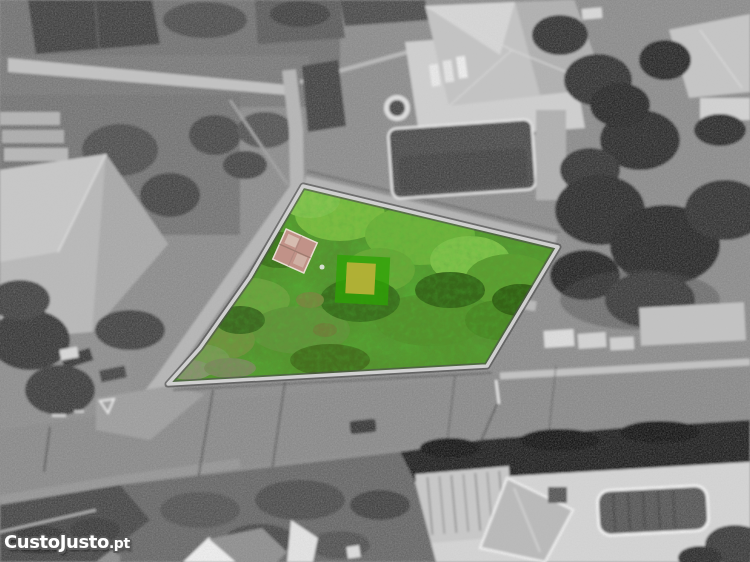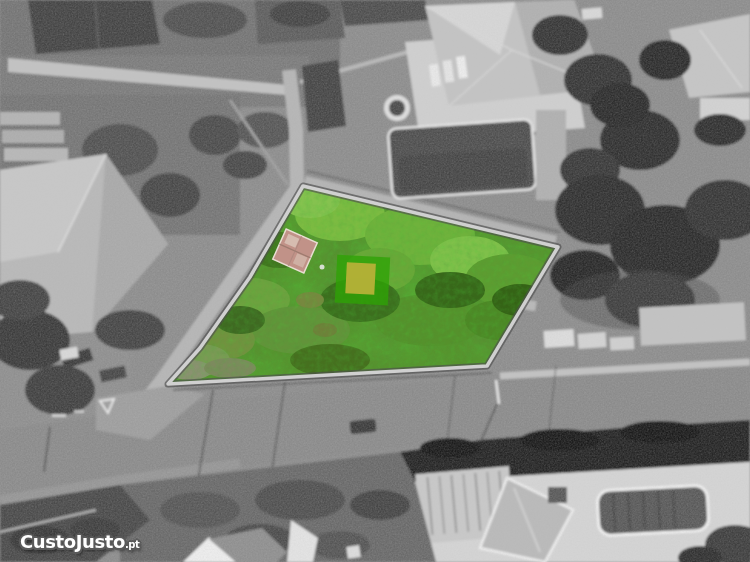--- a/index.html
+++ b/index.html
@@ -4,22 +4,22 @@
 <style>
   html,body{margin:0;padding:0;background:#222;}
   #stage{position:relative;width:750px;height:562px;overflow:hidden;background:#8d8d8d;
          font-family:"DejaVu Sans","Liberation Sans",sans-serif;}
   #stage svg{display:block;position:absolute;left:0;top:0;}
   .watermark{position:absolute;left:4px;top:533px;color:#fff;font-weight:bold;
     letter-spacing:-0.4px;white-space:nowrap;line-height:1;
     text-shadow:2px 0 0 #5a5a5a,-2px 0 0 #5a5a5a,0 2px 0 #5a5a5a,0 -2px 0 #5a5a5a,
       1.5px 1.5px 0 #5a5a5a,-1.5px 1.5px 0 #5a5a5a,1.5px -1.5px 0 #5a5a5a,-1.5px -1.5px 0 #5a5a5a,
       2px 3px 3px rgba(0,0,0,.55);}
-  .watermark .brand{font-size:18px;margin-left:16px;}
-  .watermark .suffix{font-size:10px;text-align:center;}
+  .watermark .brand{font-size:18px;}
+  .watermark .suffix{font-size:14px;text-align:center;}
 </style>
 </head>
 <body>
 
 <div id="stage">
 <svg width="750" height="562" viewBox="0 0 750 562">
   <defs>
     <filter id="soft">
           <feGaussianBlur stdDeviation="1.05"></feGaussianBlur>
         </filter>

